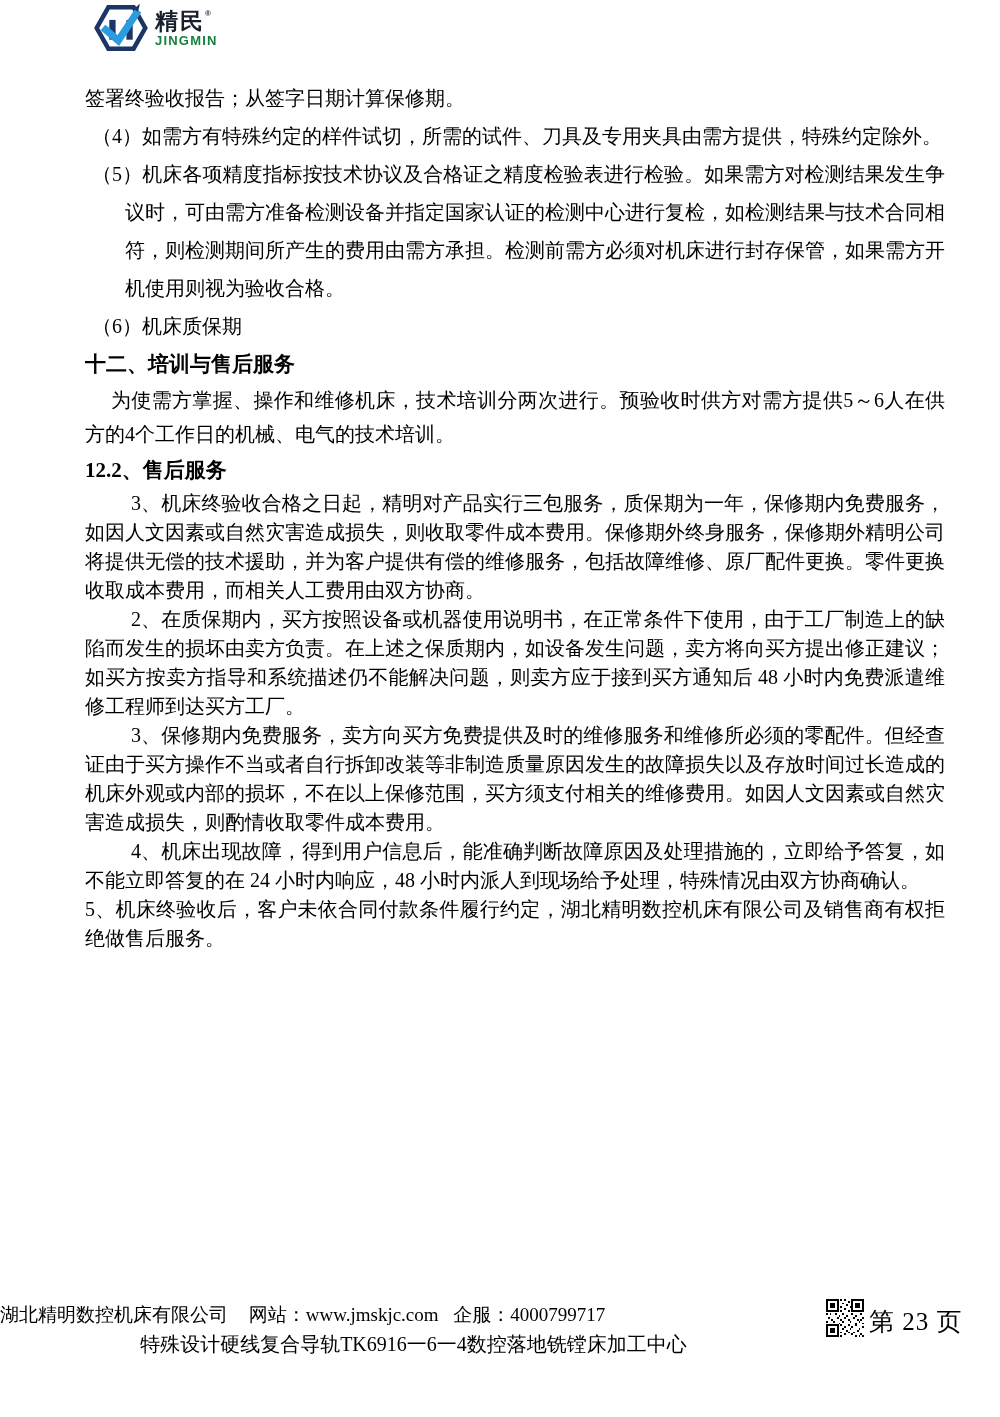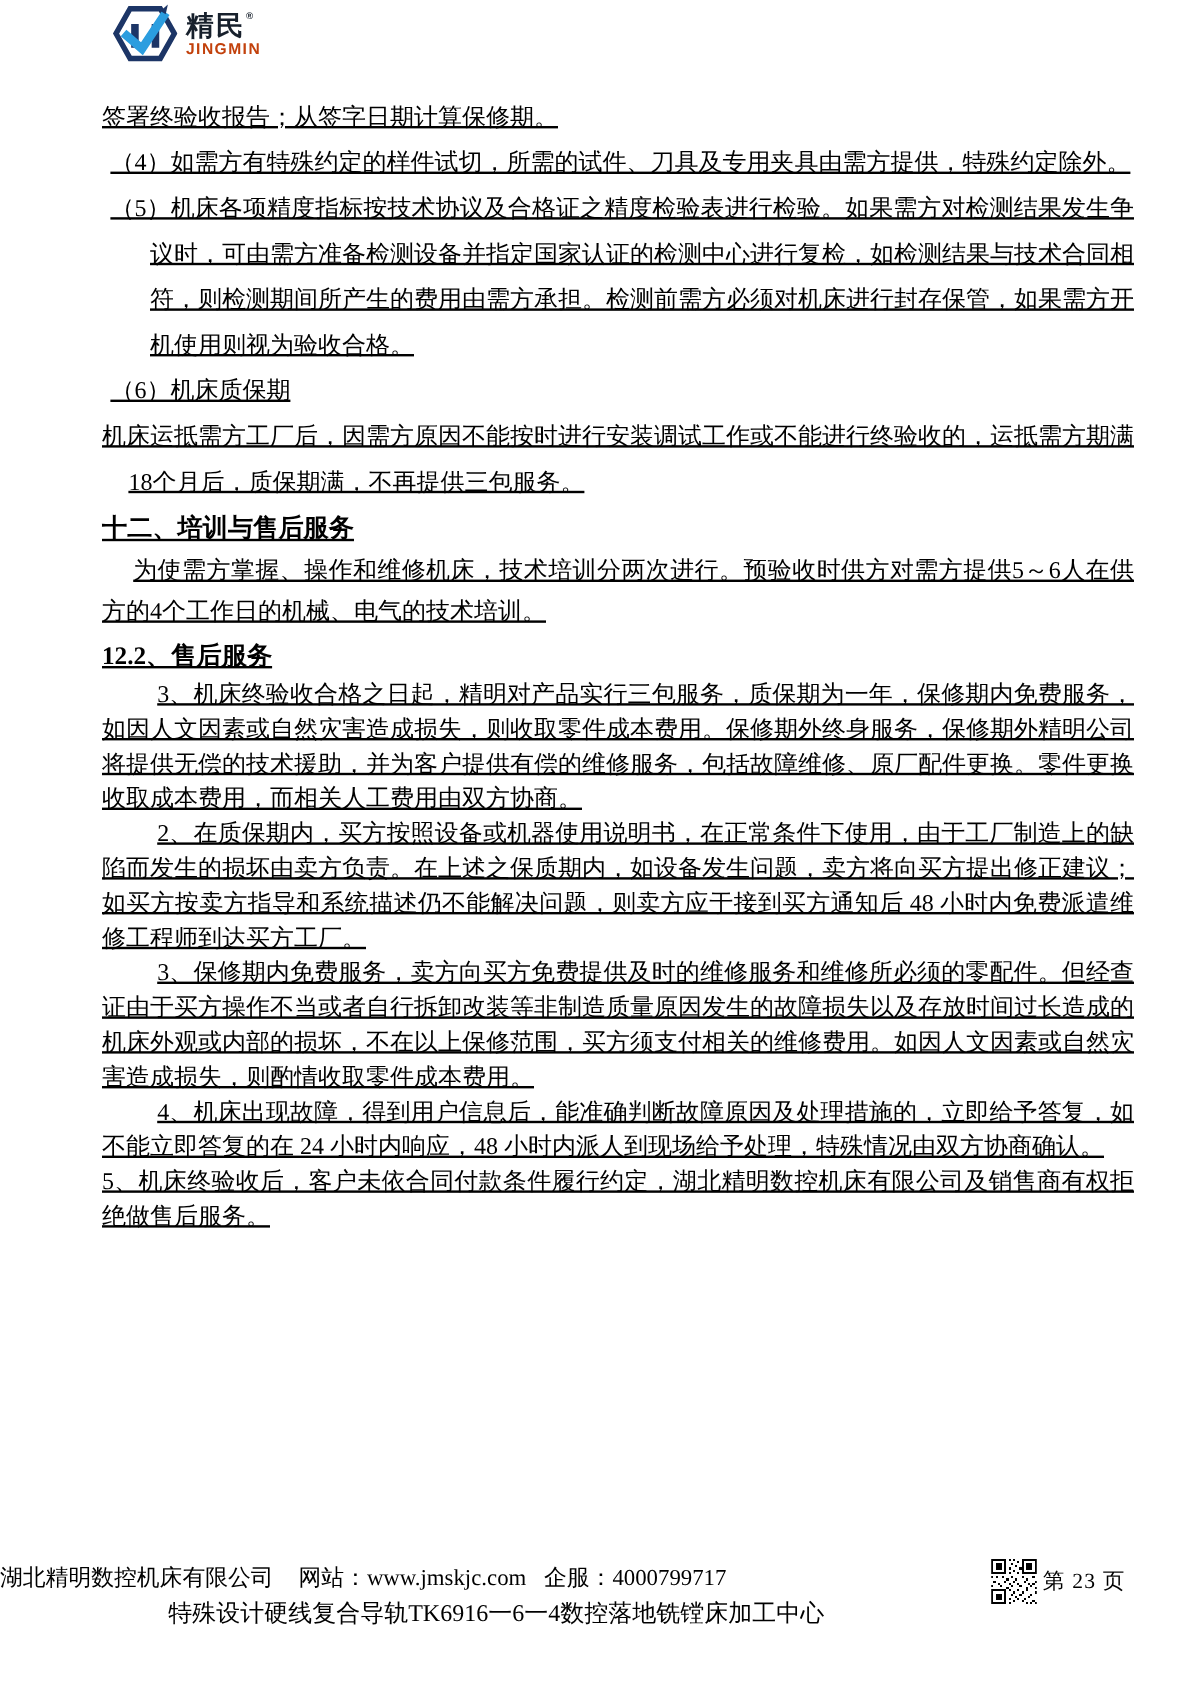--- a/index.html
+++ b/index.html
@@ -9,49 +9,49 @@
     font-family:"Liberation Serif","DejaVu Serif",serif;
     position:relative; overflow:hidden;
   }
 
   
   .logo { position:absolute; left:94px; top:0; display:flex; align-items:center; gap:7px; }
   .logo-text { line-height:1; }
   .logo-cn { font-size:23px; font-weight:bold; color:#17202c; letter-spacing:2px;
              font-family:"Liberation Sans","DejaVu Sans",sans-serif; }
   .logo-cn sup { font-size:8px; vertical-align:top; }
-  .logo-en { font-size:13px; font-weight:bold; color:#c2410c; letter-spacing:1.2px; margin-top:1px;
+  .logo-en { font-size:13px; font-weight:bold; color:#15803d; letter-spacing:1.2px; margin-top:1px;
              font-family:"Liberation Sans","DejaVu Sans",sans-serif; }
 
   
   .content {
     position:absolute; left:85px; top:79px; width:860px;
     font-size:20px; line-height:38px; text-align:justify;
   }
-  .content p { margin:0;text-decoration:underline; }
+  .content p { margin:0; }
   .cont-line { margin-left:30px; }
   .item      { padding-left:40px; text-indent:-33px; }
   .hang      { padding-left:22px; text-indent:-22px; }
   .sec-h     { font-size:21px; font-weight:bold; line-height:38px; margin:0;
                font-family:"Liberation Serif","DejaVu Serif",serif; }
   .indent1   { text-indent:26px; line-height:34px; }
   .h122      { margin-top:-6px; }
   .num       { line-height:29px; text-indent:46px; margin-top:4px; }
   .first-num { margin-top:2px; }
   .block-ind { line-height:29px; margin-left:46px; margin-top:8px; }
 
   
   .footer-line1 { position:absolute; top:1302px; left:0; width:860px; text-align:left;
                   font-size:19px; white-space:nowrap; }
   .footer-line1 .company { margin-right:16px; }
   .footer-line1 .site    { margin-right:10px; }
   .footer-line2 { position:absolute; top:1331px; left:0; width:827px; text-align:center;
                   font-size:20px; }
   .qr { position:absolute; left:826px; top:1299px; width:38px; height:38px; }
-  .page-num { position:absolute; left:869px; top:1305px; font-size:18px; letter-spacing:1px;text-align:right; }
+  .page-num { position:absolute; left:869px; top:1305px; font-size:25px; letter-spacing:1px;text-align:right; }
 </style>
 </head>
 <body>
 
 <div class="logo">
   <svg width="54" height="56" viewBox="0 0 60 62">
     <polygon points="16,8 44,8 57,31 44,54 16,54 3,31" fill="none" stroke-width="5" stroke="#1c3566"></polygon>
     <polygon points="17,22 24,22 24,44 17,44" fill="#1c3566"></polygon>
     <polygon points="36,22 43,22 43,44 36,44" fill="#1c3566"></polygon>
     <path d="M13 33 L27 45 L47 15" fill="none" stroke-width="8" stroke-linecap="square" stroke="#2b9ddf"></path>
@@ -61,21 +61,20 @@
     <div class="logo-cn"><span>精民</span><sup>®</sup></div>
     <div class="logo-en">JINGMIN</div>
   </div>
 </div>
 
 <div class="content">
   <p class="cont-line">签署终验收报告；从签字日期计算保修期。</p>
   <p class="item">（4）如需方有特殊约定的样件试切，所需的试件、刀具及专用夹具由需方提供，特殊约定除外。</p>
   <p class="item">（5）机床各项精度指标按技术协议及合格证之精度检验表进行检验。如果需方对检测结果发生争议时，可由需方准备检测设备并指定国家认证的检测中心进行复检，如检测结果与技术合同相符，则检测期间所产生的费用由需方承担。检测前需方必须对机床进行封存保管，如果需方开机使用则视为验收合格。</p>
   <p class="item">（6）机床质保期</p>
-  <p class="hang">机床运抵需方工厂后，因需方原因不能按时进行安装调试工作或不能进行终验收的，运抵需方期满18个月后，质保期满，不再提供三包服务。</p>
   <p class="sec-h">十二、培训与售后服务</p>
   <p class="indent1">为使需方掌握、操作和维修机床，技术培训分两次进行。预验收时供方对需方提供5～6人在供方的4个工作日的机械、电气的技术培训。</p>
   <p class="sec-h h122">12.2、售后服务</p>
   <p class="num first-num">3、机床终验收合格之日起，精明对产品实行三包服务，质保期为一年，保修期内免费服务，如因人文因素或自然灾害造成损失，则收取零件成本费用。保修期外终身服务，保修期外精明公司将提供无偿的技术援助，并为客户提供有偿的维修服务，包括故障维修、原厂配件更换。零件更换收取成本费用，而相关人工费用由双方协商。</p>
   <p class="num">2、在质保期内，买方按照设备或机器使用说明书，在正常条件下使用，由于工厂制造上的缺陷而发生的损坏由卖方负责。在上述之保质期内，如设备发生问题，卖方将向买方提出修正建议；如买方按卖方指导和系统描述仍不能解决问题，则卖方应于接到买方通知后 48 小时内免费派遣维修工程师到达买方工厂。</p>
   <p class="num">3、保修期内免费服务，卖方向买方免费提供及时的维修服务和维修所必须的零配件。但经查证由于买方操作不当或者自行拆卸改装等非制造质量原因发生的故障损失以及存放时间过长造成的机床外观或内部的损坏，不在以上保修范围，买方须支付相关的维修费用。如因人文因素或自然灾害造成损失，则酌情收取零件成本费用。</p>
   <p class="num">4、机床出现故障，得到用户信息后，能准确判断故障原因及处理措施的，立即给予答复，如不能立即答复的在 24 小时内响应，48 小时内派人到现场给予处理，特殊情况由双方协商确认。</p>
   <p class="block-ind">5、机床终验收后，客户未依合同付款条件履行约定，湖北精明数控机床有限公司及销售商有权拒绝做售后服务。</p>
 </div>
 

